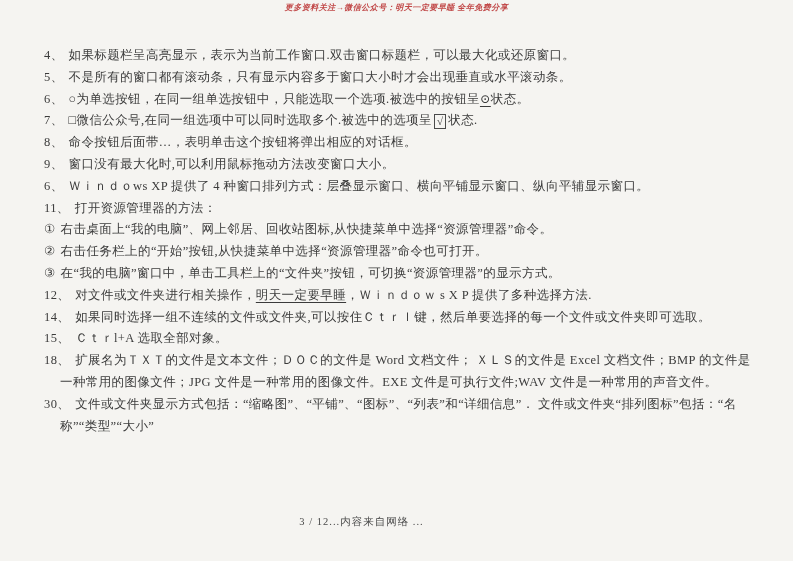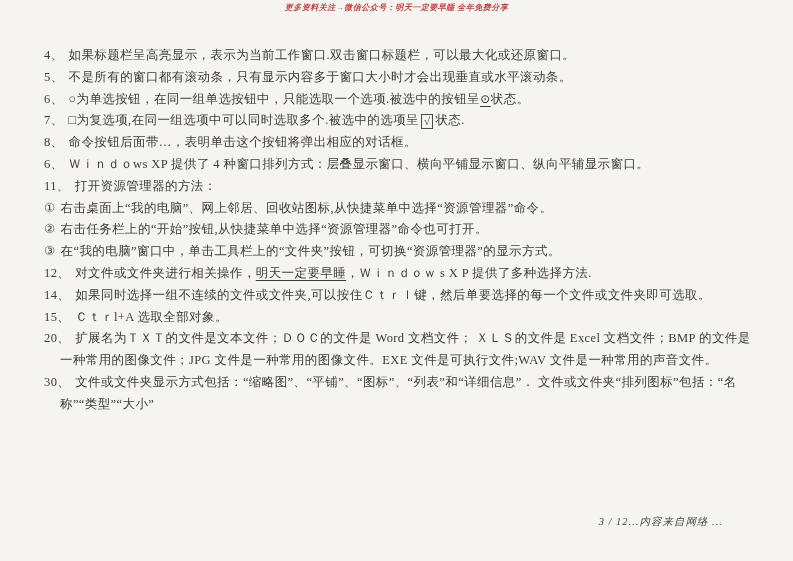--- a/index.html
+++ b/index.html
@@ -29,44 +29,45 @@
   .seg-u{text-decoration:underline;text-underline-offset:3px;}
   .seg-box{
     display:inline-block;text-indent:0;
     border:1px solid #4a4a4a;
     line-height:12px;height:13px;
     padding:0 2px;margin:0 2px;
     font-size:11px;vertical-align:-1px;
   }
   .footer{
     position:absolute;bottom:32px;left:0;right:70px;
-    text-align:right;
-    font-size:10.5px;color:#4a4a4a;letter-spacing:1px;font-style:italic;
+    text-align:center;
+    font-size:10.5px;color:#4a4a4a;letter-spacing:1px;
   }
 </style>
 </head>
 <body>
 
 <div class="page">
 
   <div class="promo" style="color: rgb(193, 72, 72);">更多资料关注→微信公众号：明天一定要早睡 全年免费分享</div>
 
   <div class="content">
       <div class="doc-line"><span class="num">4、</span><span>如果标题栏呈高亮显示，表示为当前工作窗口.双击窗口标题栏，可以最大化或还原窗口。</span></div>
       <div class="doc-line"><span class="num">5、</span><span>不是所有的窗口都有滚动条，只有显示内容多于窗口大小时才会出现垂直或水平滚动条。</span></div>
       <div class="doc-line"><span class="num">6、</span><span>○为单选按钮，在同一组单选按钮中，只能选取一个选项.被选中的按钮呈</span><span class="seg-u">⊙</span><span>状态。</span></div>
-      <div class="doc-line"><span class="num">7、</span><span>□为复选项,在同一组选项中可以同时选取多个.被选中的选项呈</span><span class="seg-box">√</span><span>状态.</span></div>
+      <div class="doc-line"><span class="num">7、</span><span>□微信公众号,在同一组选项中可以同时选取多个.被选中的选项呈</span><span class="seg-box">√</span><span>状态.</span></div>
       <div class="doc-line"><span class="num">8、</span><span>命令按钮后面带…，表明单击这个按钮将弹出相应的对话框。</span></div>
+      <div class="doc-line"><span class="num">9、</span><span>窗口没有最大化时,可以利用鼠标拖动方法改变窗口大小。</span></div>
       <div class="doc-line"><span class="num">6、</span><span>Ｗｉｎｄｏws XP 提供了 4 种窗口排列方式：层叠显示窗口、横向平铺显示窗口、纵向平辅显示窗口。</span></div>
       <div class="doc-line"><span class="num">11、</span><span>打开资源管理器的方法：</span></div>
       <div class="doc-line"><span class="num">①</span><span>右击桌面上“我的电脑”、网上邻居、回收站图标,从快捷菜单中选择“资源管理器”命令。</span></div>
       <div class="doc-line"><span class="num">②</span><span>右击任务栏上的“开始”按钮,从快捷菜单中选择“资源管理器”命令也可打开。</span></div>
       <div class="doc-line"><span class="num">③</span><span>在“我的电脑”窗口中，单击工具栏上的“文件夹”按钮，可切换“资源管理器”的显示方式。</span></div>
       <div class="doc-line"><span class="num">12、</span><span>对文件或文件夹进行相关操作，</span><span class="seg-u">明天一定要早睡</span><span>，Ｗｉｎｄｏｗ s X P 提供了多种选择方法.</span></div>
       <div class="doc-line"><span class="num">14、</span><span>如果同时选择一组不连续的文件或文件夹,可以按住Ｃｔｒｌ键，然后单要选择的每一个文件或文件夹即可选取。</span></div>
       <div class="doc-line"><span class="num">15、</span><span>Ｃｔｒl+A 选取全部对象。</span></div>
-      <div class="doc-line"><span class="num">20、</span><span>扩展名为ＴＸＴ的文件是文本文件；ＤＯＣ的文件是 Word 文档文件； ＸＬＳ的文件是 Excel 文档文件；BMP 的文件是一种常用的图像文件；JPG 文件是一种常用的图像文件。EXE 文件是可执行文件;WAV 文件是一种常用的声音文件。</span></div>
+      <div class="doc-line"><span class="num">18、</span><span>扩展名为ＴＸＴ的文件是文本文件；ＤＯＣ的文件是 Word 文档文件； ＸＬＳ的文件是 Excel 文档文件；BMP 的文件是一种常用的图像文件；JPG 文件是一种常用的图像文件。EXE 文件是可执行文件;WAV 文件是一种常用的声音文件。</span></div>
       <div class="doc-line"><span class="num">30、</span><span>文件或文件夹显示方式包括：“缩略图”、“平铺”、“图标”、“列表”和“详细信息”．  文件或文件夹“排列图标”包括：“名称”“类型”“大小”</span></div>
     </div>
 
   <div class="footer">3 / 12...内容来自网络  ...</div>
 
 </div>
 
 </body></html>

